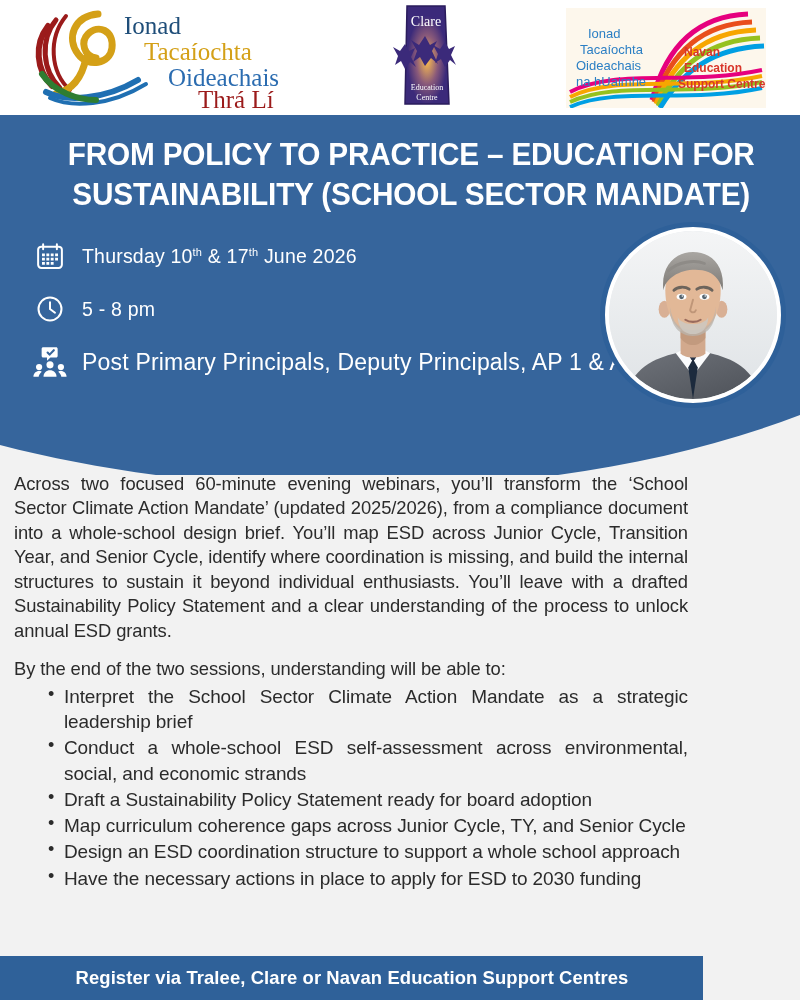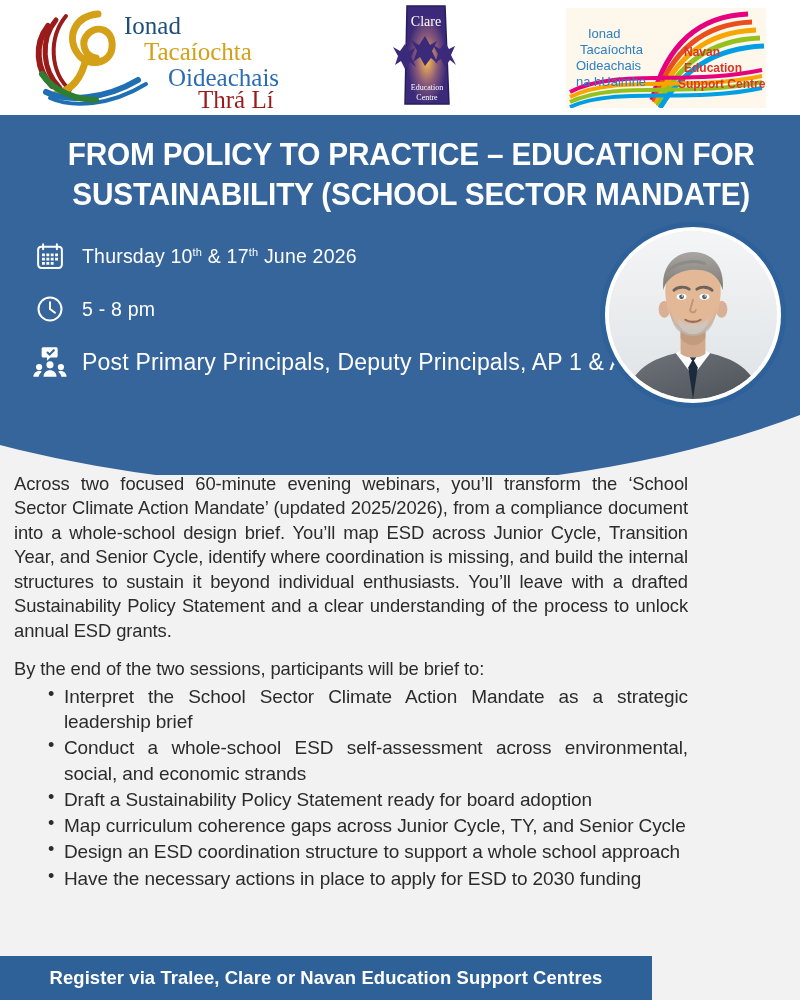--- a/index.html
+++ b/index.html
@@ -137,21 +137,21 @@
     letter-spacing:-0.1px;
   }
   ul.outcomes li:before{
     content:"\2022";
     position:absolute;left:0;top:-1px;
     font-size:18px;
   }
 
   
   .footer{
-    position:absolute;left:0;bottom:0;width:652px;height:44px;
+    position:absolute;left:0;bottom:0;width:703px;height:44px;
     background:#2f6199;
     display:flex;align-items:center;justify-content:center;
   }
   .footer-text{
     color:#ffffff;
     font-size:19px;
     font-weight:bold;
     letter-spacing:0.1px;
     transform:scaleX(0.97);
   }
@@ -354,21 +354,21 @@
         <path d="M72 90 C76 100 100 100 104 90 C104 102 96 108 88 108 C80 108 72 102 72 90 Z" fill="#cdc8c1" opacity="0.85"></path>
 
         <path d="M80 93 C84 96 92 96 96 93" fill="none" stroke="#9a6a5c" stroke-width="2.2" stroke-linecap="round"></path>
       </svg>
     </div>
   </div>
 </div>
 
 <div class="content">
   <p class="para">Across two focused 60-minute evening webinars, you’ll transform the ‘School Sector Climate Action Mandate’ (updated 2025/2026), from a compliance document into a whole-school design brief. You’ll map ESD across Junior Cycle, Transition Year, and Senior Cycle, identify where coordination is missing, and build the internal structures to sustain it beyond individual enthusiasts. You’ll leave with a drafted Sustainability Policy Statement and a clear understanding of the process to unlock annual ESD grants.</p>
-  <p class="lead">By the end of the two sessions, participants will be brief to:</p>
+  <p class="lead">By the end of the two sessions, understanding will be able to:</p>
   <ul class="outcomes">
     <li>Interpret the School Sector Climate Action Mandate as a strategic leadership brief</li>
     <li>Conduct a whole-school ESD self-assessment across environmental, social, and economic strands</li>
     <li>Draft a Sustainability Policy Statement ready for board adoption</li>
     <li>Map curriculum coherence gaps across Junior Cycle, TY, and Senior Cycle</li>
     <li>Design an ESD coordination structure to support a whole school approach</li>
     <li>Have the necessary actions in place to apply for ESD to 2030 funding</li>
   </ul>
 </div>
 

